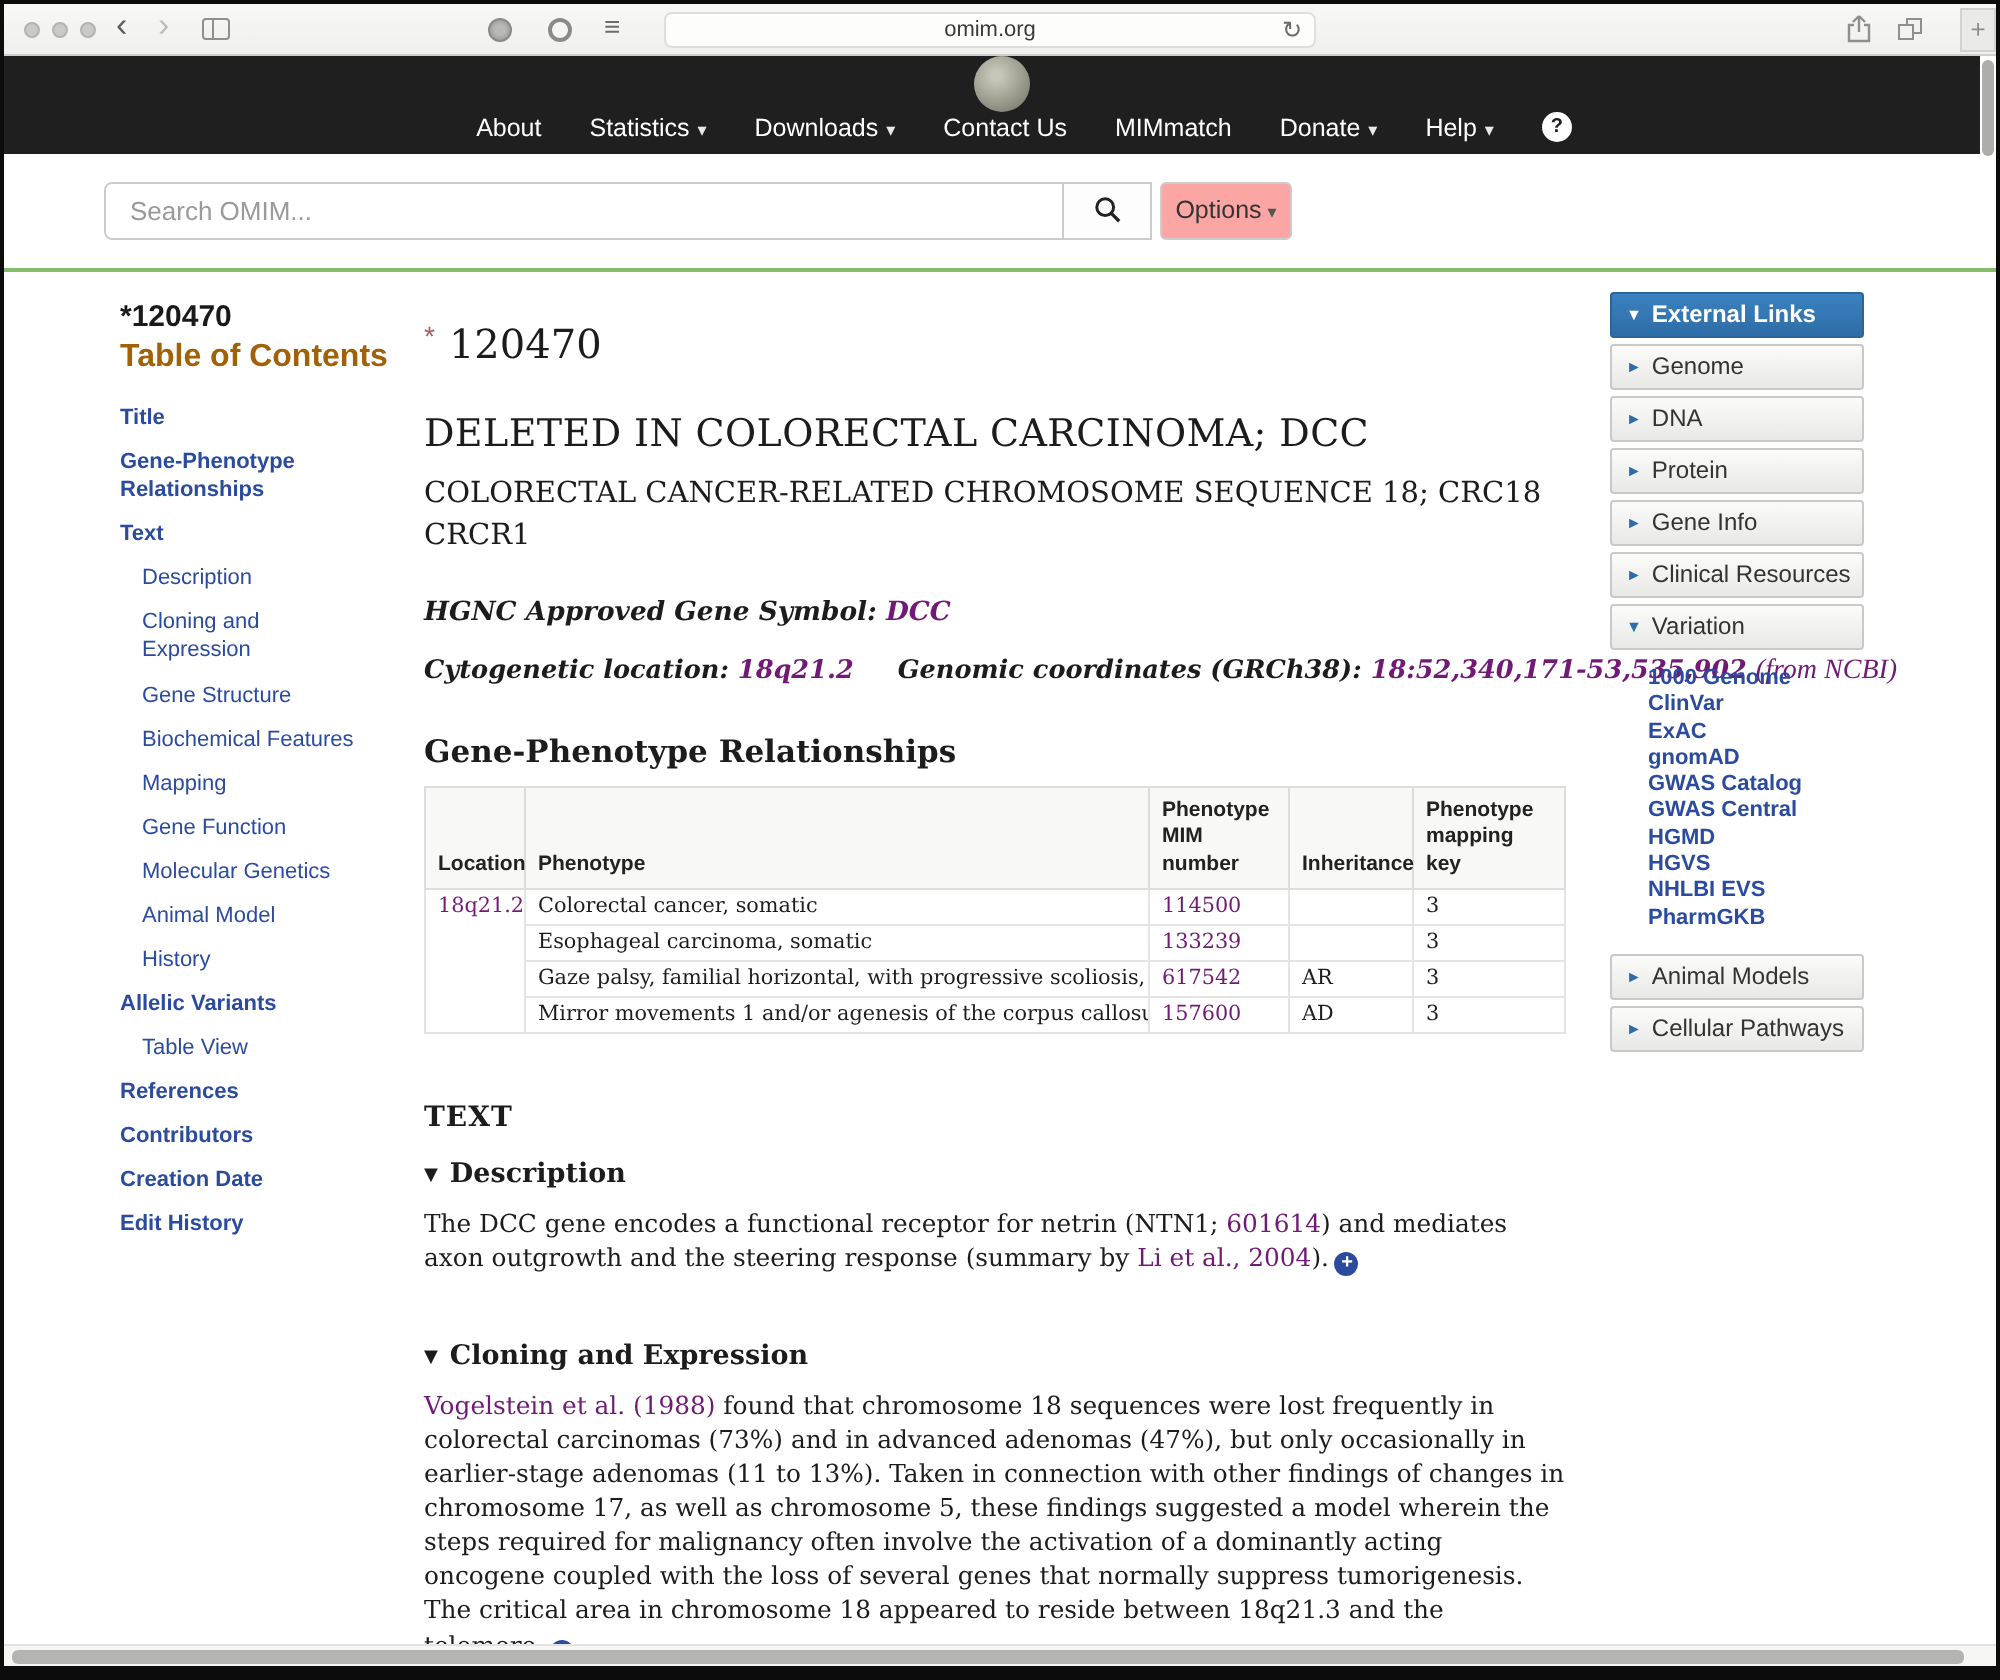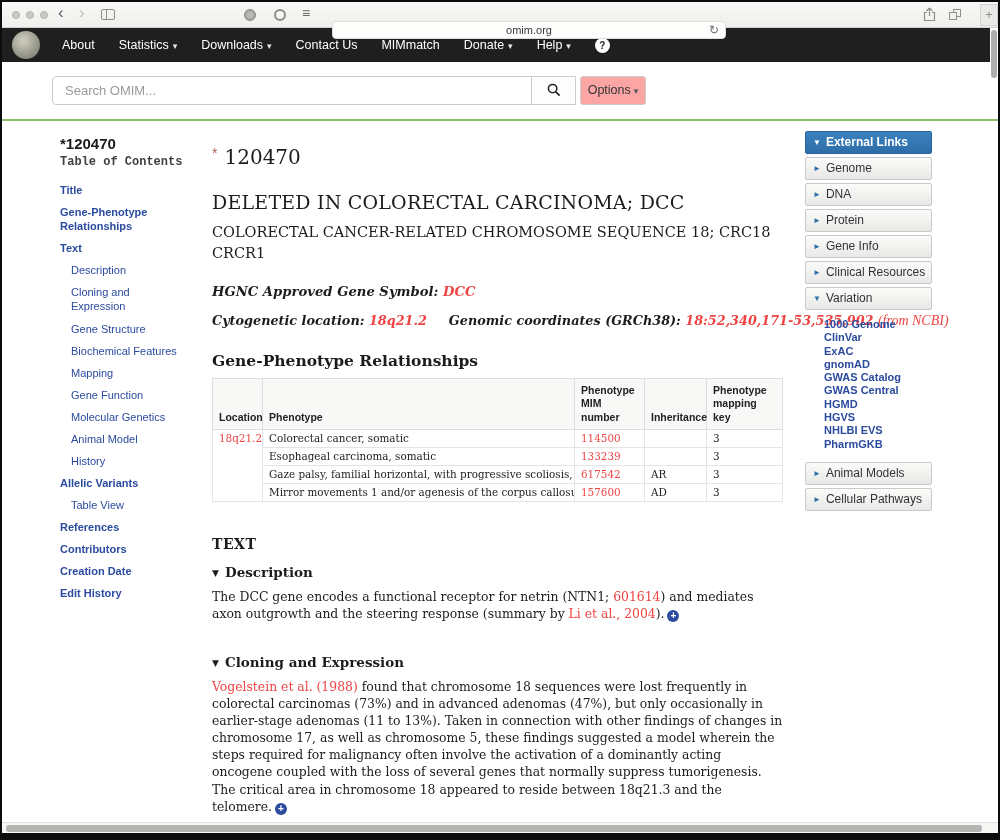--- a/index.html
+++ b/index.html
@@ -21,35 +21,35 @@
   .nav-arrow{ position:absolute; top:1px; font-size:17px; color:#5e5e5e; cursor:default; }
   .nav-arrow.back{ left:56px; }
   .nav-arrow.fwd{ left:77px; color:#bdbdbb; }
   .sidebar-btn{ position:absolute; left:99px; top:7px; width:14px; height:11px;
     border:1px solid #8f8f8d; border-radius:2px; }
   .sidebar-btn i{ position:absolute; left:4px; top:0; bottom:0; width:1px; background:#8f8f8d; display:block;}
   .ext-icon{ position:absolute; top:7px; width:12px; height:12px; border-radius:50%; }
   .ext-icon.e1{ left:242px; background:radial-gradient(#b9b9b7 35%, #8d8d8b); border:1px solid #8a8a88;}
   .ext-icon.e2{ left:272px; border:2px solid #8a8a88; background:#f5f5f4;}
   .hamburger{ position:absolute; left:300px; top:3px; font-size:14px; color:#6c6c6a; }
-  .url-field{ position:absolute; left:330px; top:4px; width:394px; height:18px;
-    background:#fdfdfc; border:1px solid #dededc; border-radius:4px;margin-top:15px; }
+  .url-field{ position:absolute; left:330px; top:4px; width:326px; height:18px;
+    background:#fdfdfc; border:1px solid #dededc; border-radius:4px; }
   .url-text{ display:block; text-align:center; font-size:11px; color:#3a3a3a; line-height:16px; }
   .reload{ position:absolute; right:6px; top:0; font-size:12px; color:#6b6b69; line-height:16px;}
   .share{ position:absolute; right:62px; top:5px; }
   .tabs-icon{ position:absolute; right:37px; top:7px; width:12px; height:11px; }
   .tabs-icon b{ position:absolute; width:8px; height:8px; border:1px solid #8f8f8d; background:#f2f2f0; display:block;}
   .tabs-icon b.b1{ right:0; top:0; } .tabs-icon b.b2{ left:0; bottom:0; }
   .newtab{ position:absolute; right:0px; top:2px; width:18px; height:22px;
     background:#eaeae8; border:1px solid #d2d2d0; color:#8f8f8d; font-size:13px;
     text-align:center; line-height:20px; }
 
   
-  .navbar{ height:34px; background:#1f1f1f; margin-right:8px;
-    display:flex; align-items:center; padding-left:10px; }
+  .navbar{ height:49px; background:#1f1f1f; margin-right:8px;
+    display:flex; align-items:center; padding-left:10px;flex-direction:column; }
   .logo{ width:28px; height:28px; border-radius:50%;
     background:radial-gradient(circle at 40% 35%, #c7c7b9 10%, #9a9a8d 55%, #6f6f65);
     flex:0 0 auto; }
   .nav-items{ display:flex; align-items:center; margin-left:10px; }
   .nav-item{ color:#fff; font-size:12.5px; padding:0 12px; cursor:pointer; white-space:nowrap; }
   .nav-item .caret{ font-size:9px; margin-left:4px; color:#e8e8e8; }
   .help-circle{ width:15px; height:15px; border-radius:50%; background:#fff; color:#1f1f1f;
     font-size:10px; font-weight:bold; text-align:center; line-height:15px; margin-left:12px; cursor:pointer;}
 
   
@@ -66,39 +66,39 @@
   .options-btn .caret{ font-size:9px; color:#555; margin-left:3px; }
 
   .green-line{ height:2px; background:#85bd6c; }
 
   
   .content{ display:flex; align-items:flex-start; padding:14px 0 0 58px; }
 
   
   .toc{ width:152px; flex:0 0 auto; }
   .toc-id{ font-size:15px; font-weight:bold; color:#1a1a1a; }
-  .toc-heading{ font-size:12px; font-weight:bold; color:#404040; margin:3px 0 14px;font-family:Liberation Mono, monospace; }
+  .toc-heading{ font-size:16px; font-weight:bold; color:#a16207; margin:3px 0 14px; }
   .toc-item{ font-size:11px; font-weight:bold; color:#2b4b9e; margin-bottom:8px;
     line-height:1.28; cursor:pointer; max-width:140px;}
   .toc-sub{ font-weight:normal; margin-left:11px; max-width:110px; }
 
   
   .main{ width:572px; flex:0 0 auto; font-family:"DejaVu Serif", serif; color:#1c1c1c; }
   .mim-line{ margin-top:10px; font-size:20px; }
   .mim-asterisk{ color:#b05c5c; font-size:14px; vertical-align:6px; margin-right:7px;
     font-family:"Liberation Sans",sans-serif;}
   .gene-title{ margin-top:22px; font-size:19px; letter-spacing:0.2px; }
   .alt-label{ margin-top:16px; font-size:11px; font-style:italic; }
   .alt-title{ margin-top:10px; font-size:14.5px; line-height:1.25; }
   .alt-title + .alt-title{ margin-top:3px; }
   .hgnc-line{ margin-top:22px; font-size:13.2px; font-weight:bold; font-style:italic; }
   .cyto-line{ margin-top:14px; font-size:12.8px; font-weight:bold; font-style:italic; white-space:nowrap; }
   .cyto-gap{ display:inline-block; width:22px; }
   .src-note{ font-size:14px; font-weight:normal;font-family:Liberation Serif, serif; }
-  a.lnk{ color:#ef4444; text-decoration:none; cursor:pointer; }
+  a.lnk{ color:#701a75; text-decoration:none; cursor:pointer; }
   .gp-heading{ margin-top:22px; font-size:15.5px; font-weight:bold; }
 
   
   table.gp{ margin-top:8px; width:570px; border-collapse:collapse; table-layout:fixed; }
   table.gp th{
     font-family:"Liberation Sans",sans-serif; font-size:10.5px; font-weight:bold; color:#222;
     background:#f8f8f7; border:1px solid #ddd; text-align:left; vertical-align:bottom;
     padding:5px 6px; line-height:1.25; }
   table.gp td{
     font-size:10.4px; border:1px solid #e4e4e4; padding:2px 6px; line-height:1.25;

